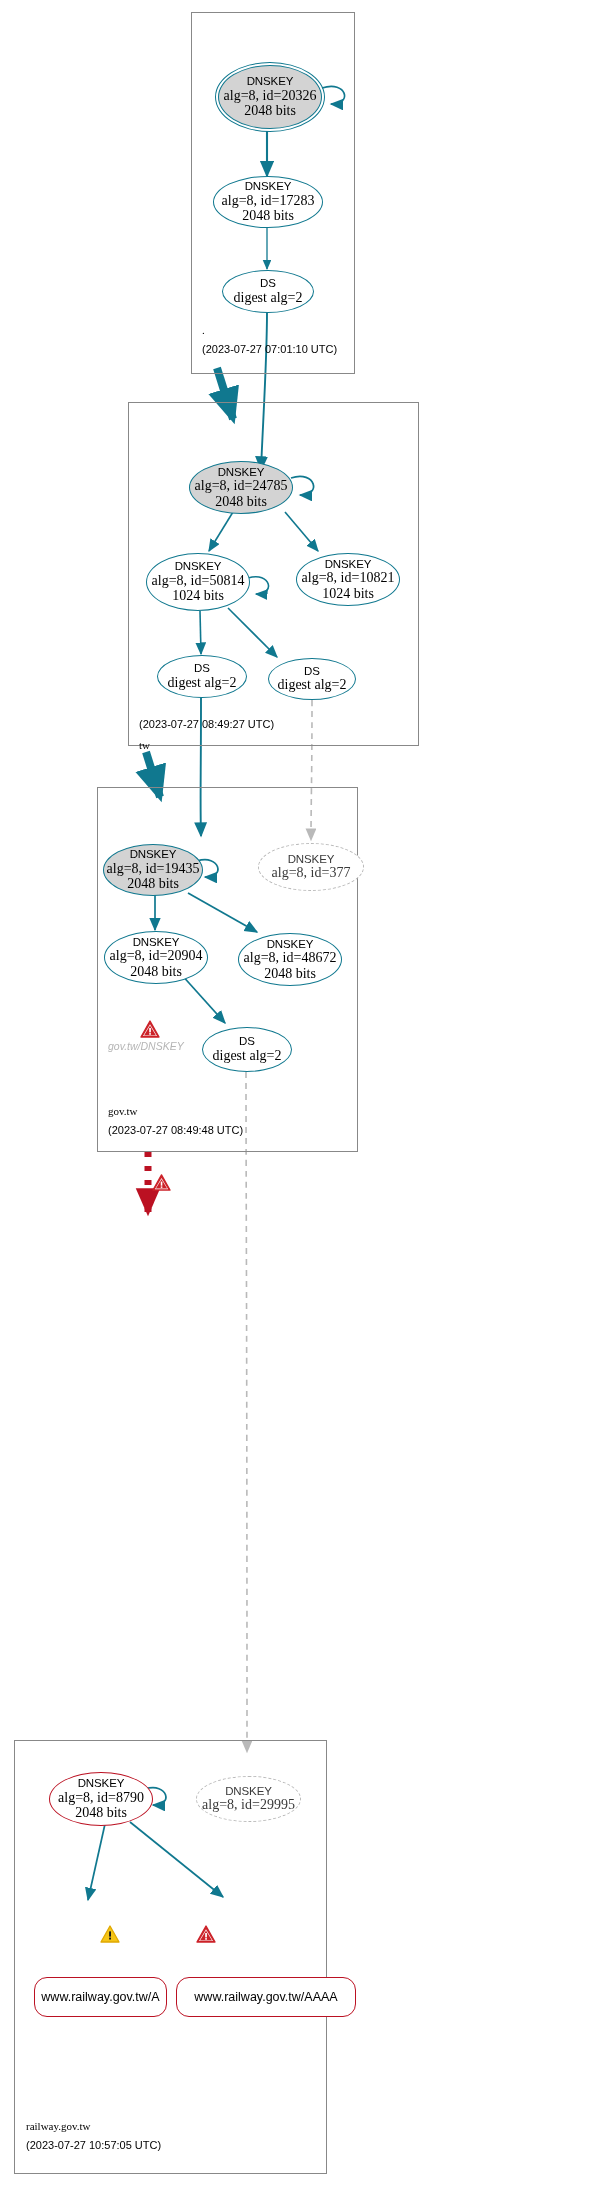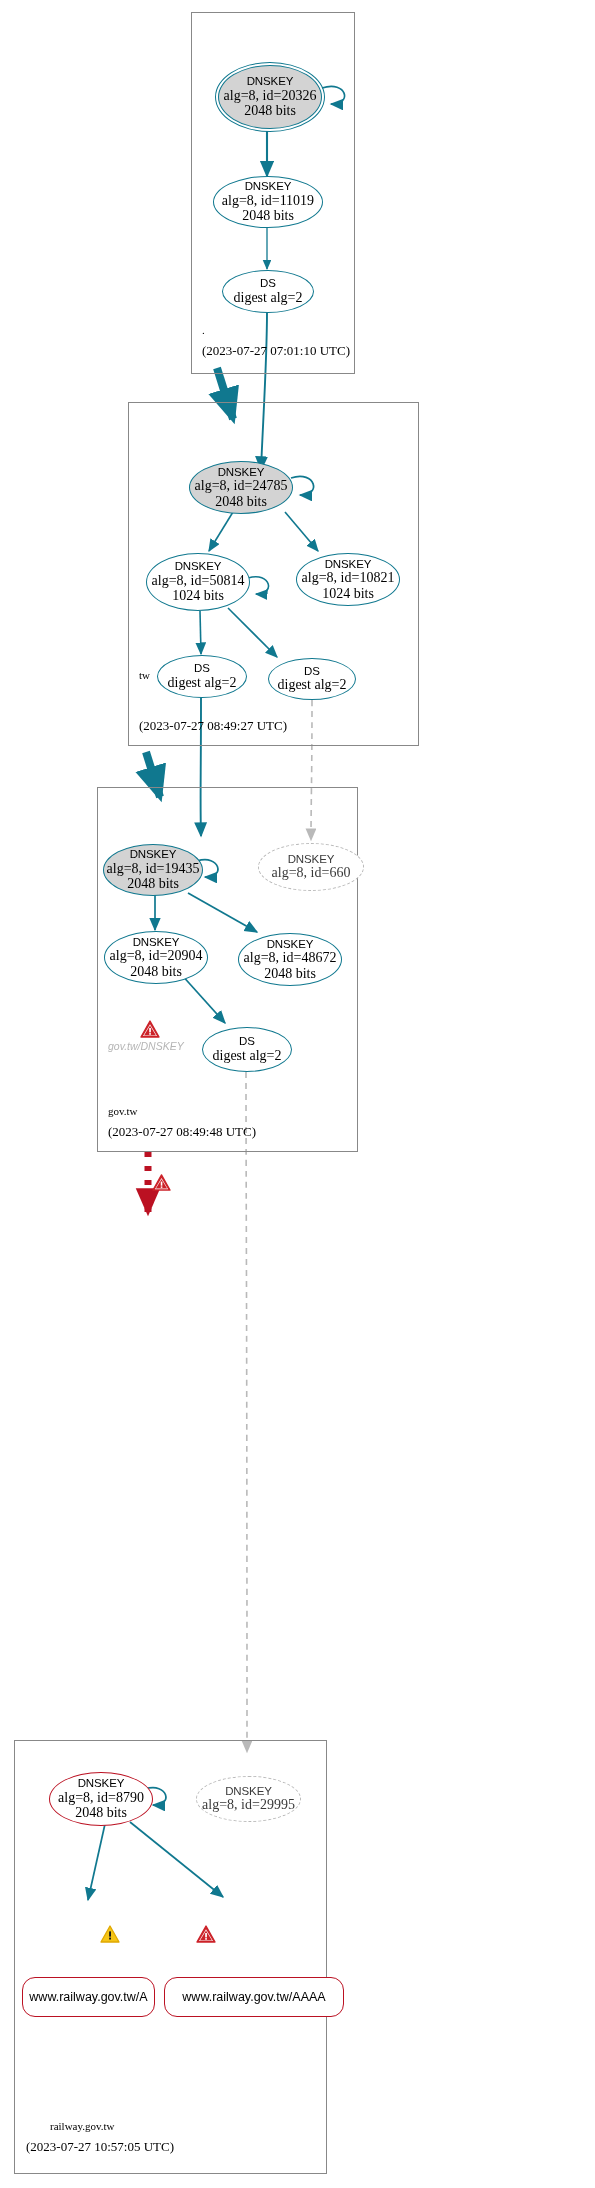--- a/index.html
+++ b/index.html
@@ -20,22 +20,22 @@
   .zone-label{
     position:absolute;
     font-family:"Liberation Serif", serif;
     font-size:11px;
     color:#000000;
     white-space:nowrap;
     line-height:1.05;
   }
   .zone-ts{
     position:absolute;
-    font-family:Liberation Serif, serif;
-    font-size:13px;
+    font-family:Liberation Sans, sans-serif;
+    font-size:11px;
     color:#000000;
     white-space:nowrap;
     line-height:1.05;
   }
   
   .node{
     position:absolute;
     box-sizing:border-box;
     display:flex;
     flex-direction:column;
@@ -76,20 +76,21 @@
     position:absolute;
     box-sizing:border-box;
     border:1.8px solid #bb1122;
     border-radius:13px;
     background:#ffffff;
     display:flex;align-items:center;justify-content:center;
     font-family:"Liberation Sans", sans-serif;
     font-size:12.5px;
     color:#000000;
     white-space:nowrap;
+    margin-left:12px;
   }
   
   #edges{position:absolute;left:0;top:0;width:595px;height:2188px;pointer-events:none;}
   
   .warn{position:absolute;}
   .warn-label{
     position:absolute;
     font-family:"Liberation Sans", sans-serif;
     font-style:italic;
     font-size:10.5px;
@@ -171,31 +172,31 @@
 
   <div class="sep-ring" style="left:215px;top:62px;width:110px;height:70px;"></div>
   <div class="node ellipse sep-teal fill-gray" style="left:218px;top:65px;width:104px;height:64px;">
     <div class="t1">DNSKEY</div>
     <div class="t2">alg=8, id=20326</div>
     <div class="t3">2048 bits</div>
   </div>
 
   <div class="node ellipse sep-teal" style="left:213px;top:176px;width:110px;height:52px;">
     <div class="t1">DNSKEY</div>
-    <div class="t2">alg=8, id=11019</div>
+    <div class="t2">alg=8, id=17283</div>
     <div class="t3">2048 bits</div>
   </div>
 
   <div class="node ellipse sep-teal" style="left:222px;top:270px;width:92px;height:43px;">
     <div class="t1">DS</div>
     <div class="t2">digest alg=2</div>
   </div>
 
   <div class="zone" style="left:128px;top:402px;width:291px;height:344px;"></div>
-  <div class="zone-label" style="left:139px;top:670px;">tw</div>
+  <div class="zone-label" style="left:139px;top:740px;">tw</div>
   <div class="zone-ts" style="left:139px;top:719px;">(2023-07-27 08:49:27 UTC)</div>
 
   <div class="node ellipse sep-teal fill-gray" style="left:189px;top:461px;width:104px;height:53px;">
     <div class="t1">DNSKEY</div>
     <div class="t2">alg=8, id=24785</div>
     <div class="t3">2048 bits</div>
   </div>
 
   <div class="node ellipse sep-teal" style="left:146px;top:553px;width:104px;height:58px;">
     <div class="t1">DNSKEY</div>
@@ -224,21 +225,21 @@
   <div class="zone-ts" style="left:108px;top:1125px;">(2023-07-27 08:49:48 UTC)</div>
 
   <div class="node ellipse sep-teal fill-gray" style="left:103px;top:844px;width:100px;height:52px;">
     <div class="t1">DNSKEY</div>
     <div class="t2">alg=8, id=19435</div>
     <div class="t3">2048 bits</div>
   </div>
 
   <div class="node ellipse dashed-gray" style="left:258px;top:843px;width:106px;height:48px;">
     <div class="t1">DNSKEY</div>
-    <div class="t2">alg=8, id=660</div>
+    <div class="t2">alg=8, id=377</div>
   </div>
 
   <div class="node ellipse sep-teal" style="left:104px;top:931px;width:104px;height:53px;">
     <div class="t1">DNSKEY</div>
     <div class="t2">alg=8, id=20904</div>
     <div class="t3">2048 bits</div>
   </div>
 
   <div class="node ellipse sep-teal" style="left:238px;top:933px;width:104px;height:53px;">
     <div class="t1">DNSKEY</div>
@@ -266,21 +267,21 @@
     <svg viewBox="0 0 20 18" width="19" height="17">
       <path d="M10,1 L19,17 L1,17 Z" fill="#cc2229" stroke="#cc2229" stroke-width="1.4" stroke-linejoin="round"></path>
       <path d="M10,4.2 L17,16.1 L3,16.1 Z" fill="#ffffff"></path>
       <path d="M10,5.5 L16,15.4 L4,15.4 Z" fill="#cc2229"></path>
       <rect x="9.2" y="8" width="1.7" height="4.4" fill="#ffffff"></rect>
       <rect x="9.2" y="13.1" width="1.7" height="1.6" fill="#ffffff"></rect>
     </svg>
   </div>
 
   <div class="zone" style="left:14px;top:1740px;width:313px;height:434px;"></div>
-  <div class="zone-label" style="left:26px;top:2121px;margin-left:24px;">railway.gov.tw</div>
+  <div class="zone-label" style="left:26px;top:2121px;">railway.gov.tw</div>
   <div class="zone-ts" style="left:26px;top:2140px;">(2023-07-27 10:57:05 UTC)</div>
 
   <div class="node ellipse sep-red" style="left:49px;top:1772px;width:104px;height:54px;">
     <div class="t1">DNSKEY</div>
     <div class="t2">alg=8, id=8790</div>
     <div class="t3">2048 bits</div>
   </div>
 
   <div class="node ellipse dashed-gray" style="left:196px;top:1776px;width:105px;height:46px;">
     <div class="t1">DNSKEY</div>

